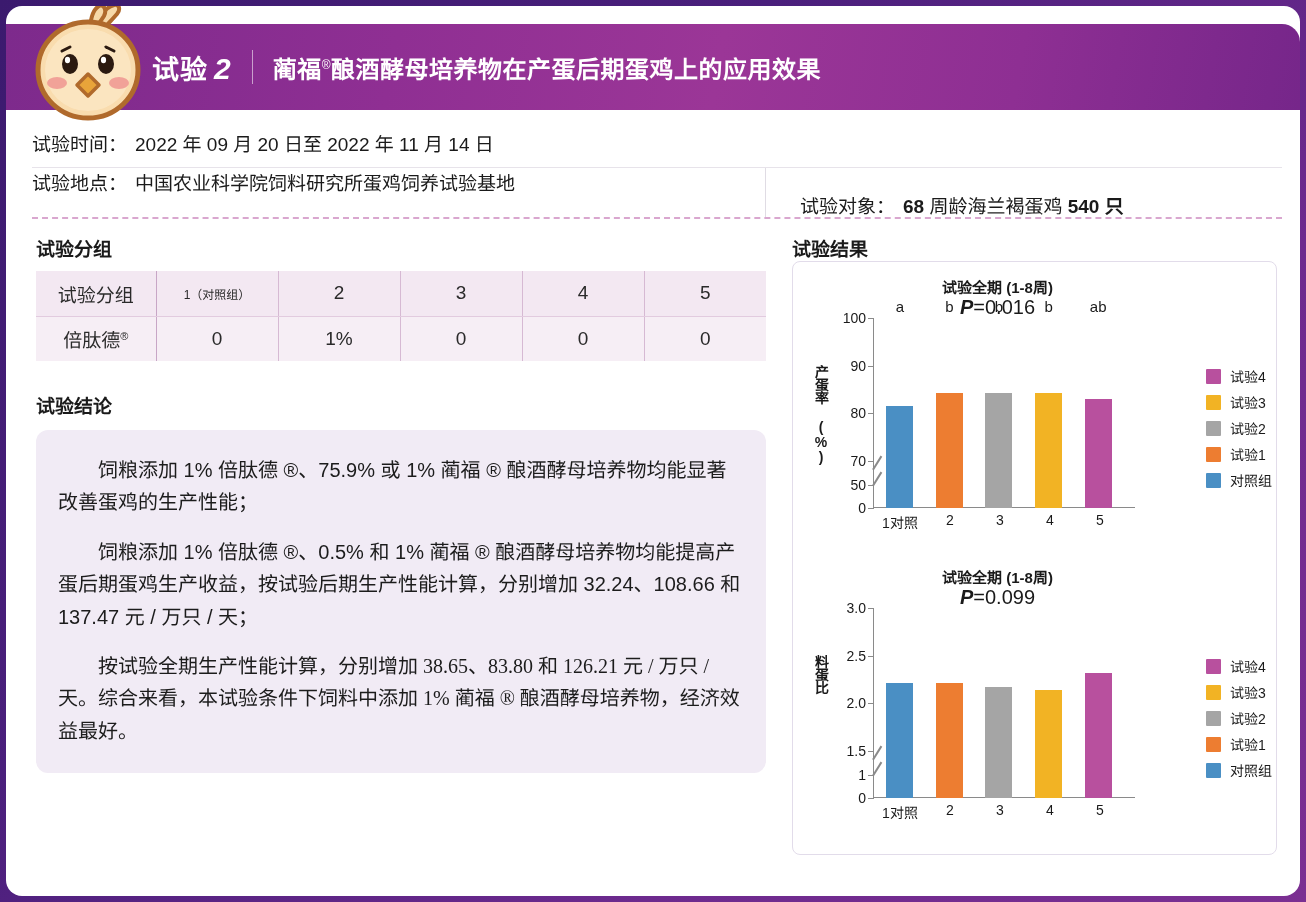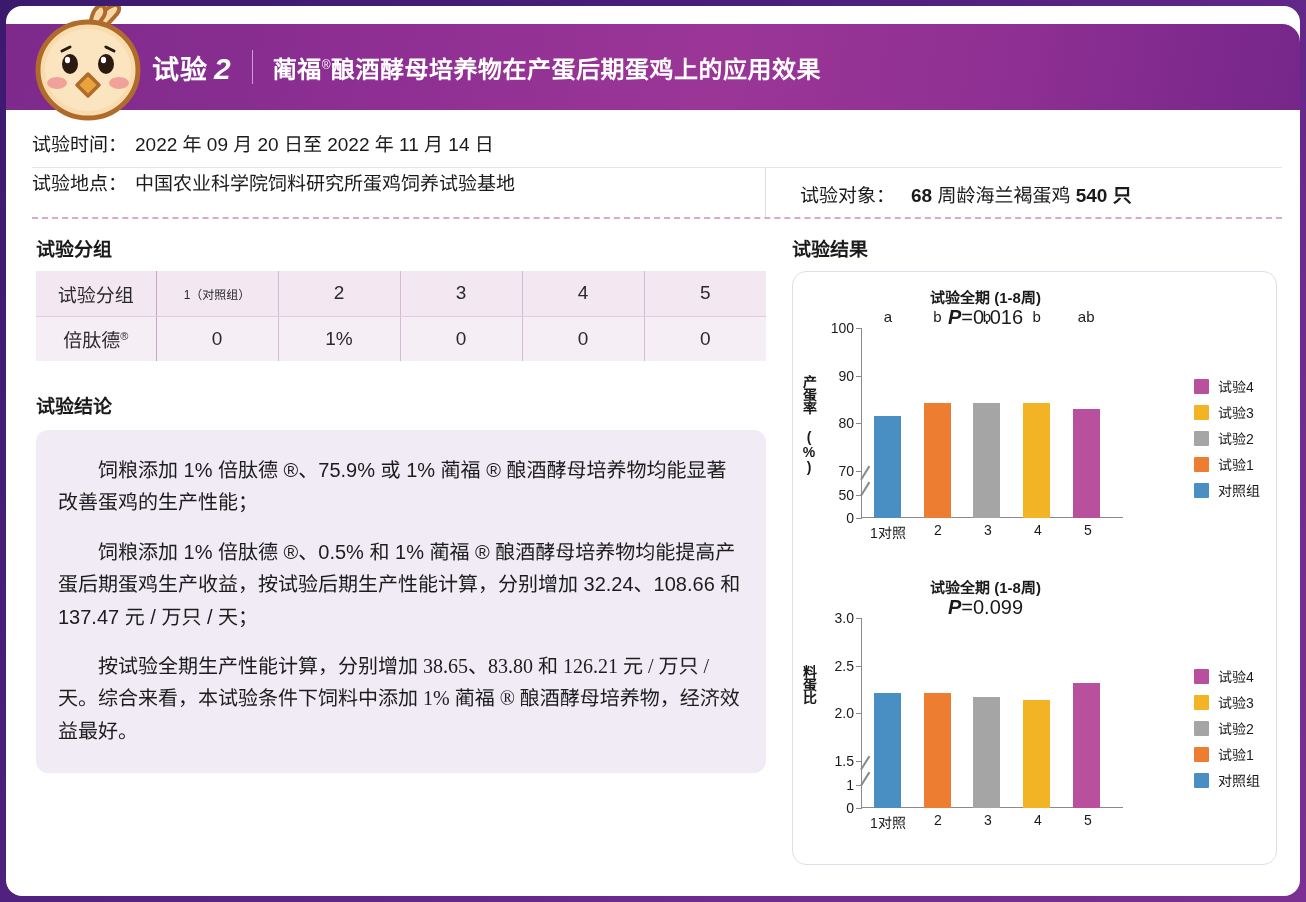--- a/index.html
+++ b/index.html
@@ -89,21 +89,21 @@
     display: flex; align-items: center;
   }
   .info-loc {
     width: 734px; height: 50px;
     display: flex; align-items: flex-start;
     border-right: 1px solid #e0dce4;
   }
   .info-subj {
     padding-left: 34px;
     height: 50px;
-    display: flex; align-items: center; gap: 8px;
+    display: flex; align-items: flex-end;
   }
   .lbl {
     font-size: 19px; font-weight: normal; color: #1a1a1a;
     white-space: nowrap;
   }
   .val {
     font-size: 19px; color: #1a1a1a;
     padding-left: 8px; white-space: nowrap;
   }
   .dash-line {
@@ -153,27 +153,27 @@
     font-size: 20px;
     line-height: 1.62;
     color: #1c1c1c;
     text-indent: 2em;
     margin-bottom: 17px;
   }
   #concl-box p:last-child { margin-bottom: 0; font-family: Liberation Serif, serif; }
 
   
   #right { position: absolute; left: 786px; top: 228px; width: 490px; }
-  #res-head { margin-bottom: 10px; }
+  #res-head { margin-bottom: 0; }
   #res-panel {
     width: 485px; height: 594px;
     border: 1px solid #e2dcea;
-    border-radius: 14px;
+    border-radius: 8px;
     background: #ffffff;
-    padding: 8px 0;
+    padding: 8px 12px;
   }
   .chartbox {
     position: relative;
     width: 485px; height: 290px;
   }
   .chart-title {
     position: absolute;
     left: 0; right: 0; top: 6px;
     text-align: center;
     font-size: 15px; font-weight: bold; color: #1a1a1a;

